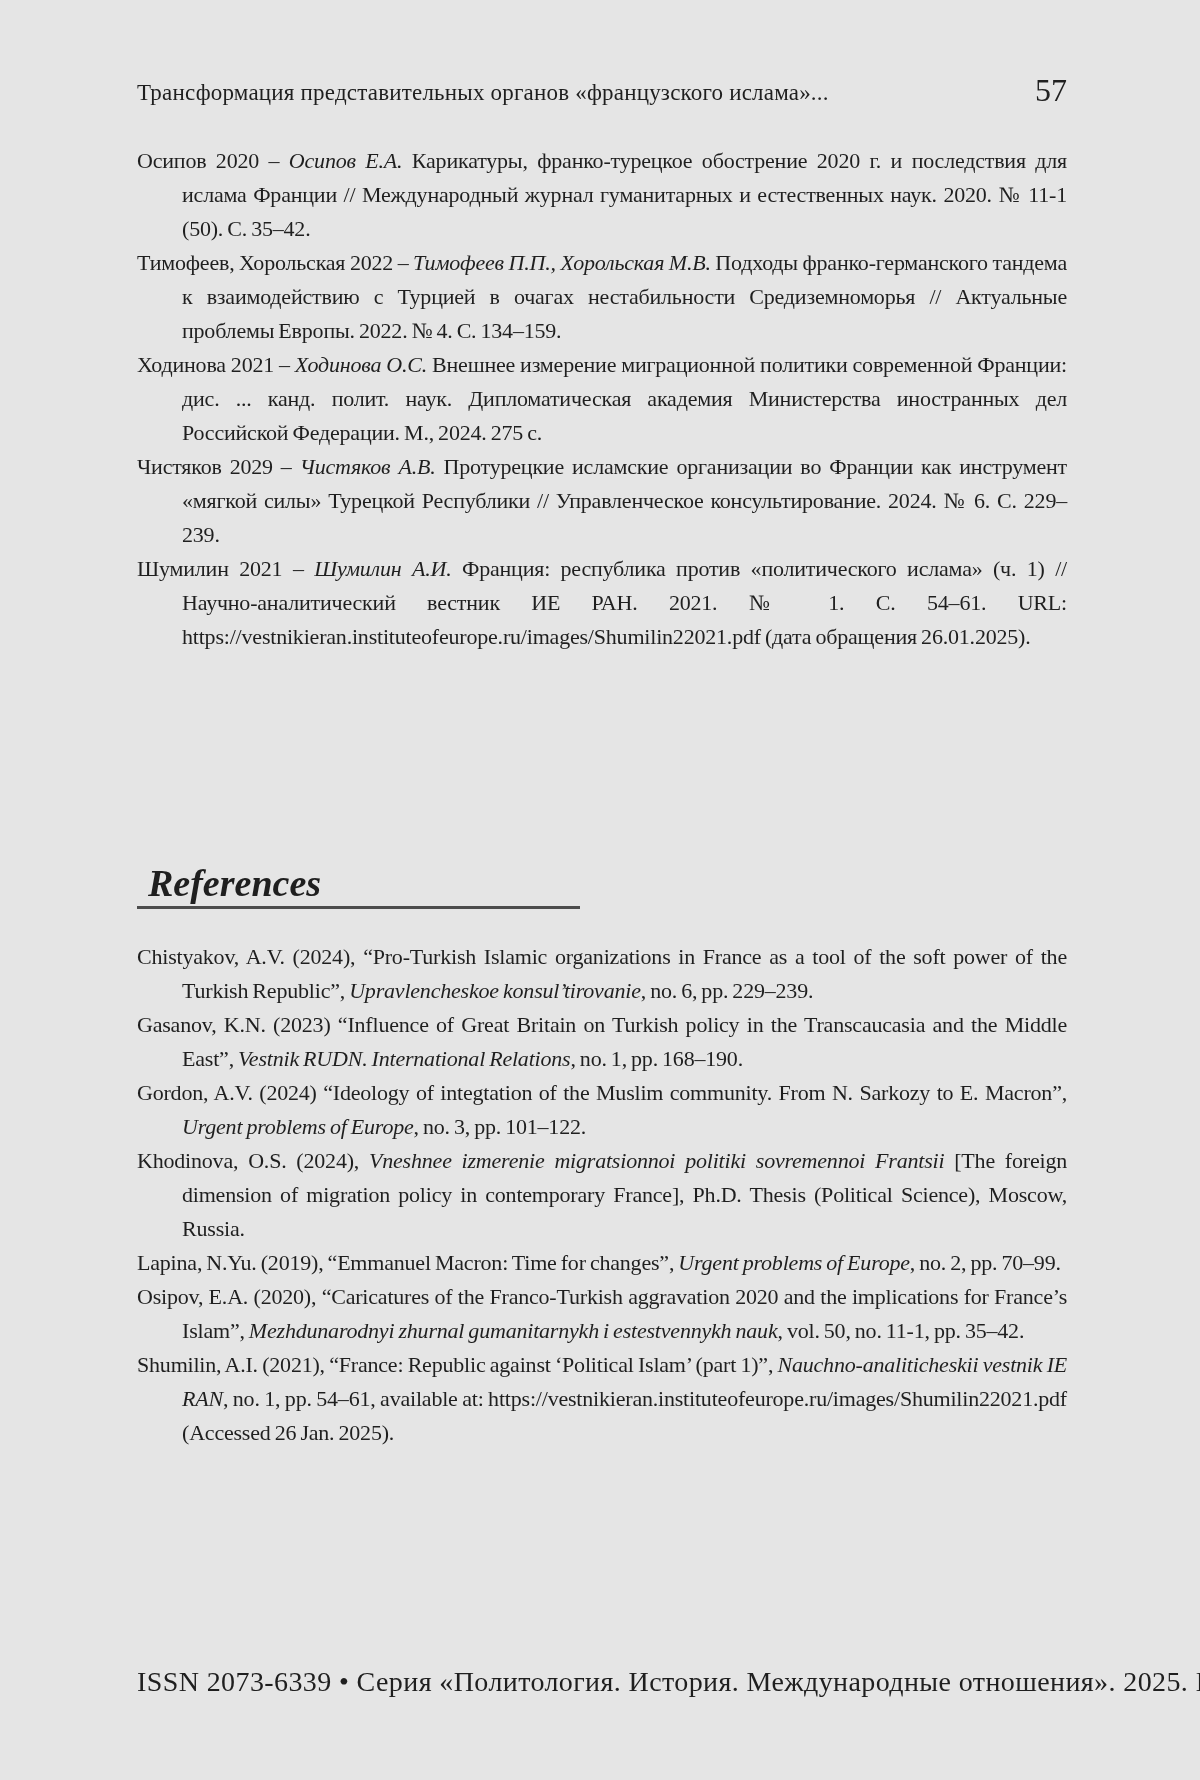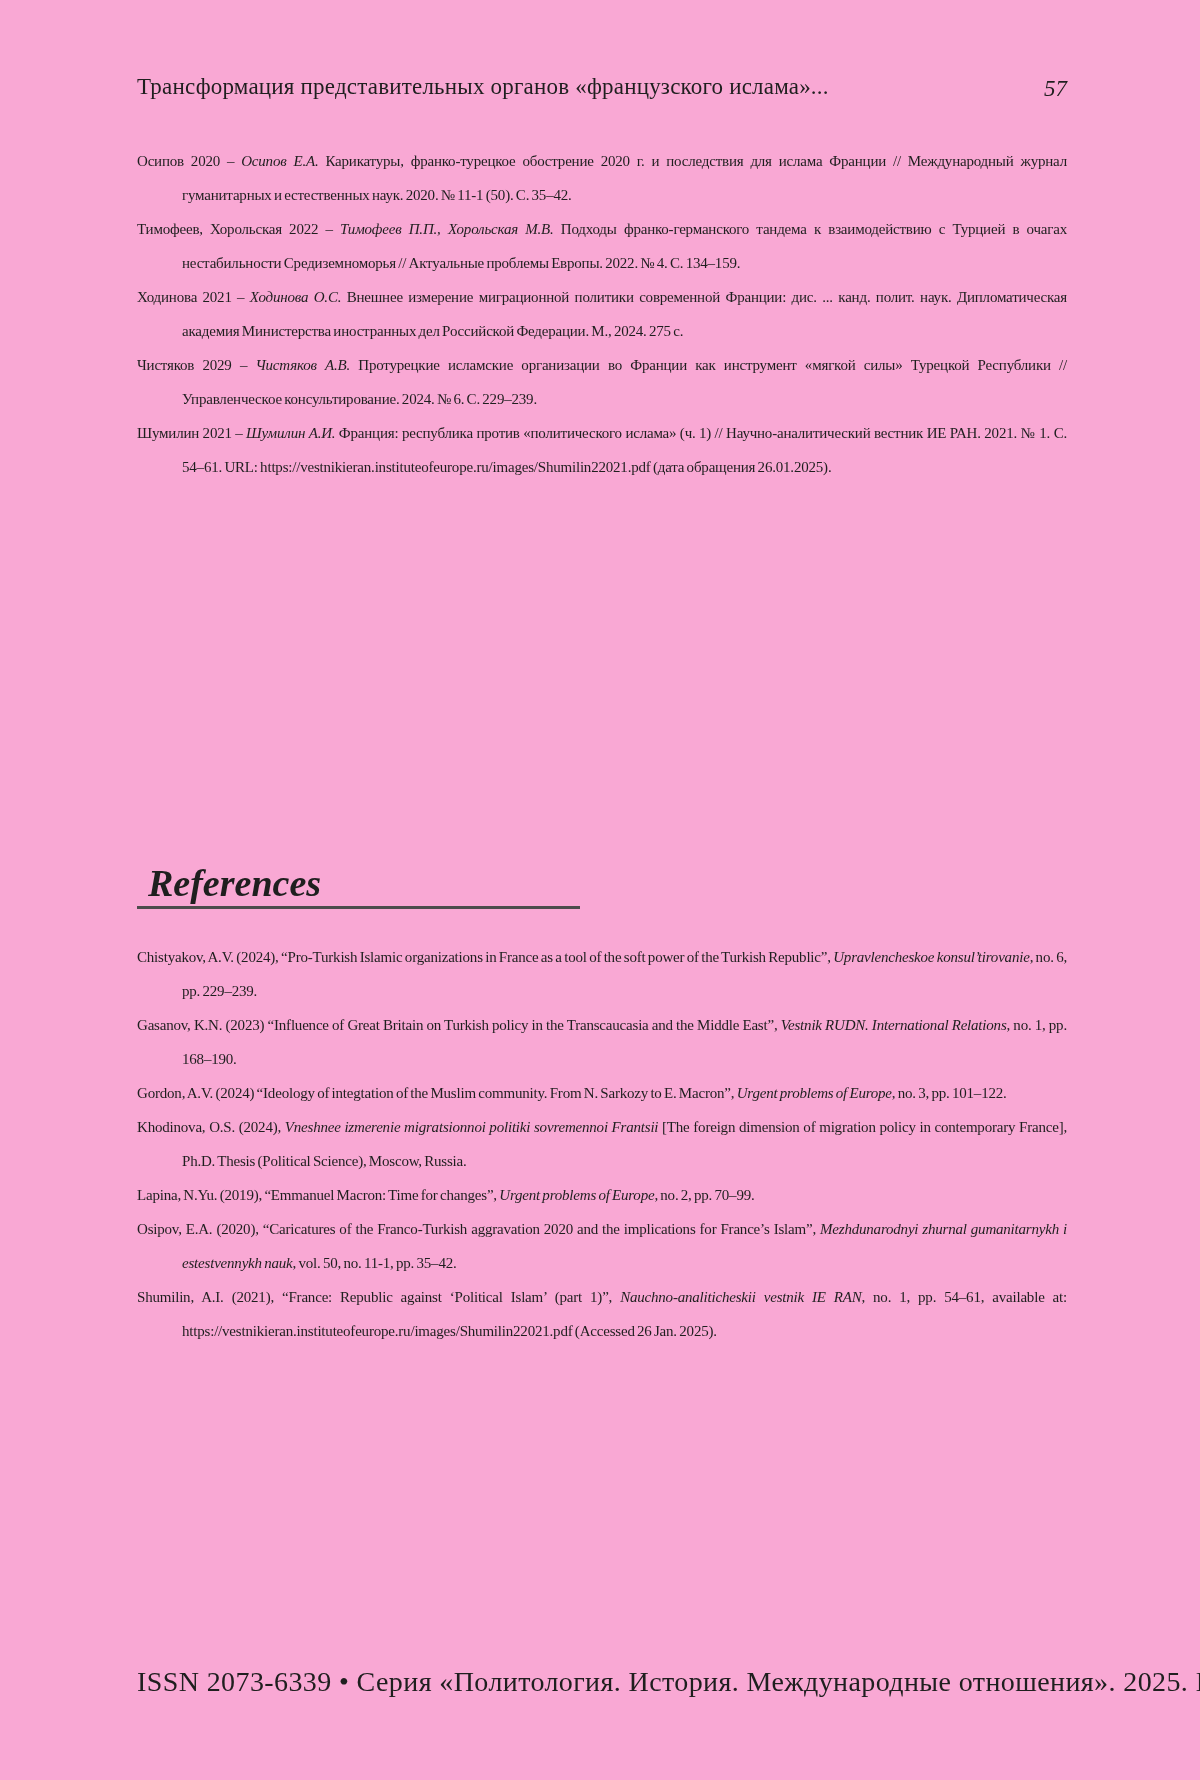--- a/index.html
+++ b/index.html
@@ -4,49 +4,48 @@
 <style>
   html, body {
     margin: 0;
     padding: 0;
     background: #ffffff;
   }
   .page {
     position: relative;
     width: 1200px;
     height: 1780px;
-    background: #f9a8d4;
+    background: #e5e5e5;
     font-family: "Liberation Serif", "DejaVu Serif", serif;
     color: #1f1f1f;
     overflow: hidden;
   }
   .running-head {
     position: absolute;
     left: 137px;
     top: 74px;
     width: 930px;
     display: flex;
     justify-content: space-between;
     align-items: flex-end;
   }
   .running-title {
     font-size: 23px;
     letter-spacing: 0.2px;
   }
   .page-number {
-    font-size: 23px;
+    font-size: 32px;
     line-height: 1;
-    font-style: italic;
   }
   .refs {
     position: absolute;
     left: 137px;
     width: 930px;
     text-align: justify;
-    font-size: 15px;
+    font-size: 22px;
     line-height: 34px;
     letter-spacing: -0.2px;
     word-spacing: -1.2px;
   }
   .refs-ru { top: 144px; }
   .refs-en { top: 940px; }
   .ref-entry {
     margin: 0;
     padding-left: 45px;
     text-indent: -45px;

